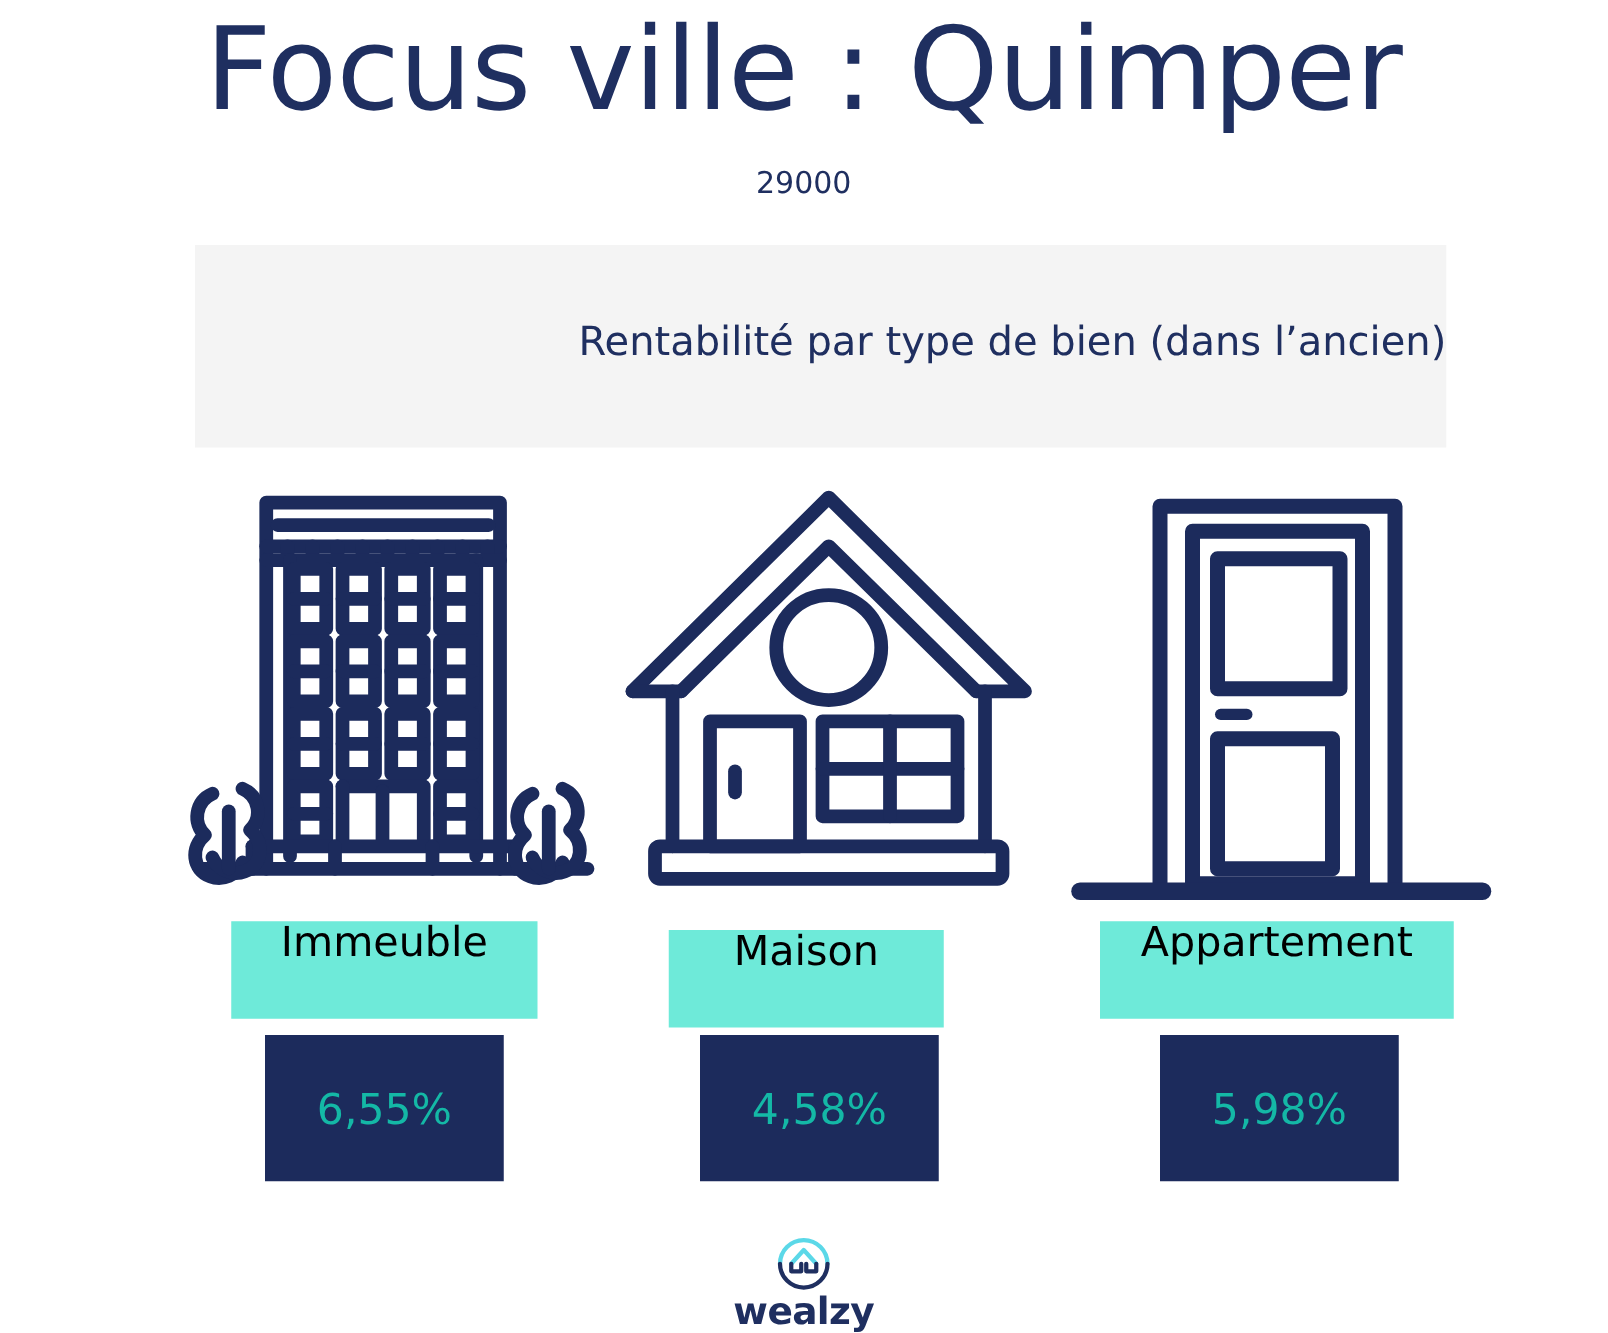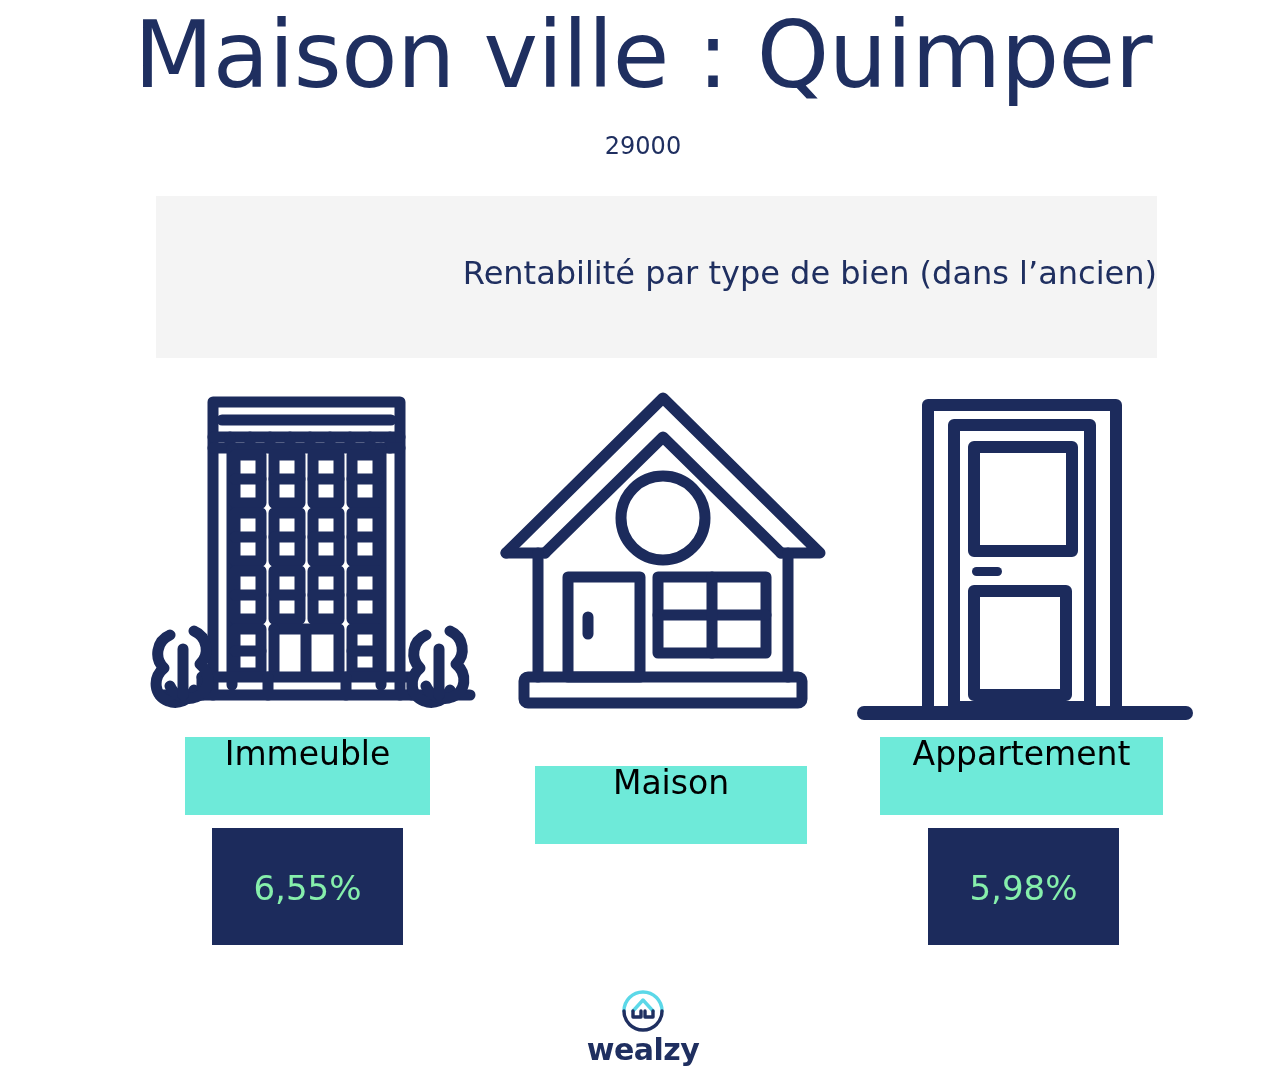--- a/index.html
+++ b/index.html
@@ -109,29 +109,29 @@
     position: absolute;
     height: 117px;
     background: #1c2b5c;
     display: flex;
     align-items: flex-start;
     justify-content: center;
   }
   .value-text {
     font-size: 34px;
     line-height: 1;
-    color: #86efac;
+    color: #14b8a6;
     font-family: "DejaVu Sans", sans-serif;
     padding-top: 43px;
     white-space: nowrap;
   }
 
   
   .lbl-1 { left: 185px; top: 737px; width: 245px; }
-  .lbl-2 { left: 535px; top: 766px; width: 272px; }
+  .lbl-2 { left: 535px; top: 744px; width: 220px; }
   .lbl-3 { left: 880px; top: 737px; width: 283px; }
 
   .val-1 { left: 212px; top: 828px; width: 191px; }
   .val-2 { left: 560px; top: 828px; width: 191px; }
   .val-3 { left: 928px; top: 828px; width: 191px; }
 
   
   .logo {
     position: absolute;
     left: 0;
@@ -150,21 +150,21 @@
     letter-spacing: -0.5px;
     color: #1f2f60;
     font-family: "DejaVu Sans", sans-serif;
   }
 </style>
 </head>
 <body>
 
 <div class="page">
 
-  <div class="title">Maison ville : Quimper</div>
+  <div class="title">Focus ville : Quimper</div>
 
   <div class="subtitle">29000</div>
 
   <div class="banner">
     <div class="banner-text">Rentabilité par type de bien (dans l’ancien)</div>
   </div>
 
   <div class="col col-1">
     <div class="icon-wrap">
       <svg width="330" height="330" viewBox="0 0 330 330" fill="none" xmlns="http://www.w3.org/2000/svg">
@@ -279,20 +279,23 @@
   <div class="label-box lbl-2">
     <span class="label-text">Maison</span>
   </div>
   <div class="label-box lbl-3">
     <span class="label-text">Appartement</span>
   </div>
 
   <div class="value-box val-1">
     <span class="value-text">6,55%</span>
   </div>
+  <div class="value-box val-2">
+    <span class="value-text">4,58%</span>
+  </div>
   <div class="value-box val-3">
     <span class="value-text">5,98%</span>
   </div>
 
   <div class="logo">
     <svg class="logo-mark" width="52" height="48" viewBox="0 0 52 48" xmlns="http://www.w3.org/2000/svg">
 
       <path d="M7 26 A19 19 0 0 1 45 26" fill="none" stroke="#5bd8e8" stroke-width="3.4" stroke-linecap="round"></path>
 
       <path d="M7 26 A19 19 0 0 0 45 26" fill="none" stroke="#1f2f60" stroke-width="3.4" stroke-linecap="round"></path>

